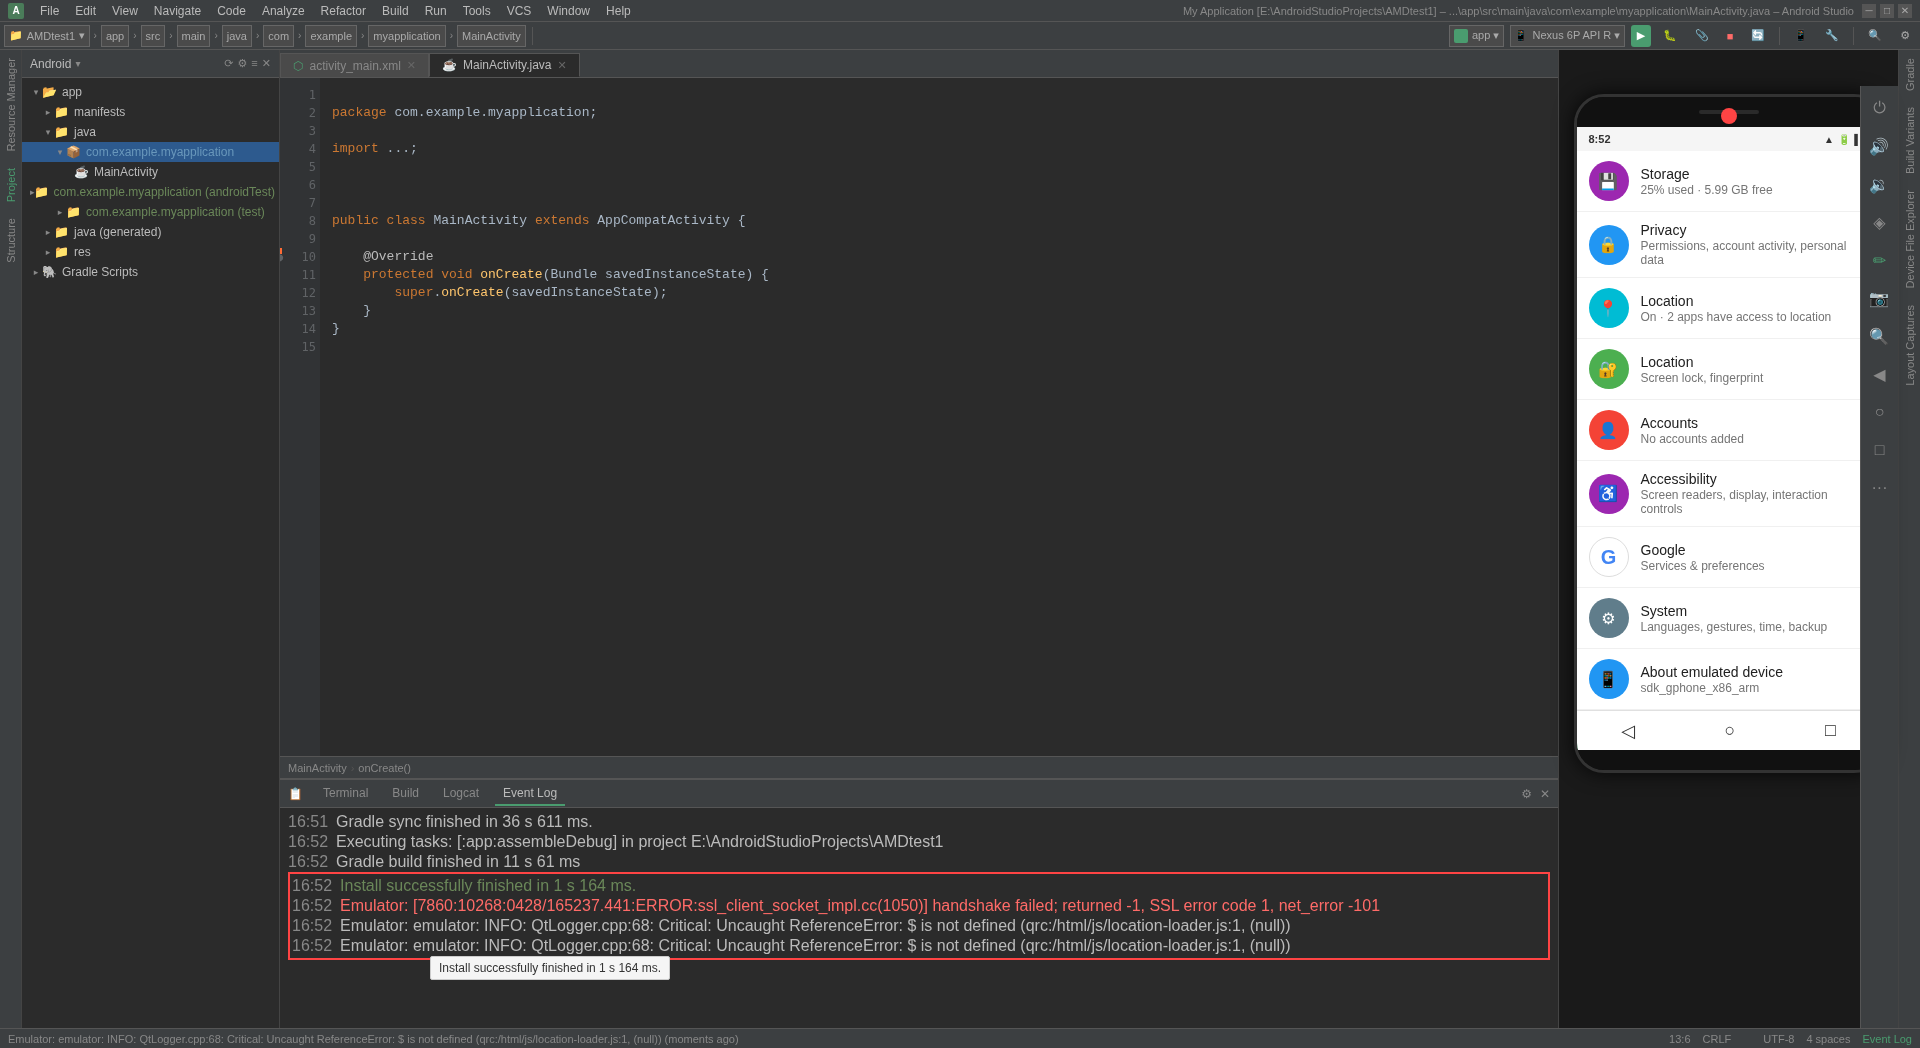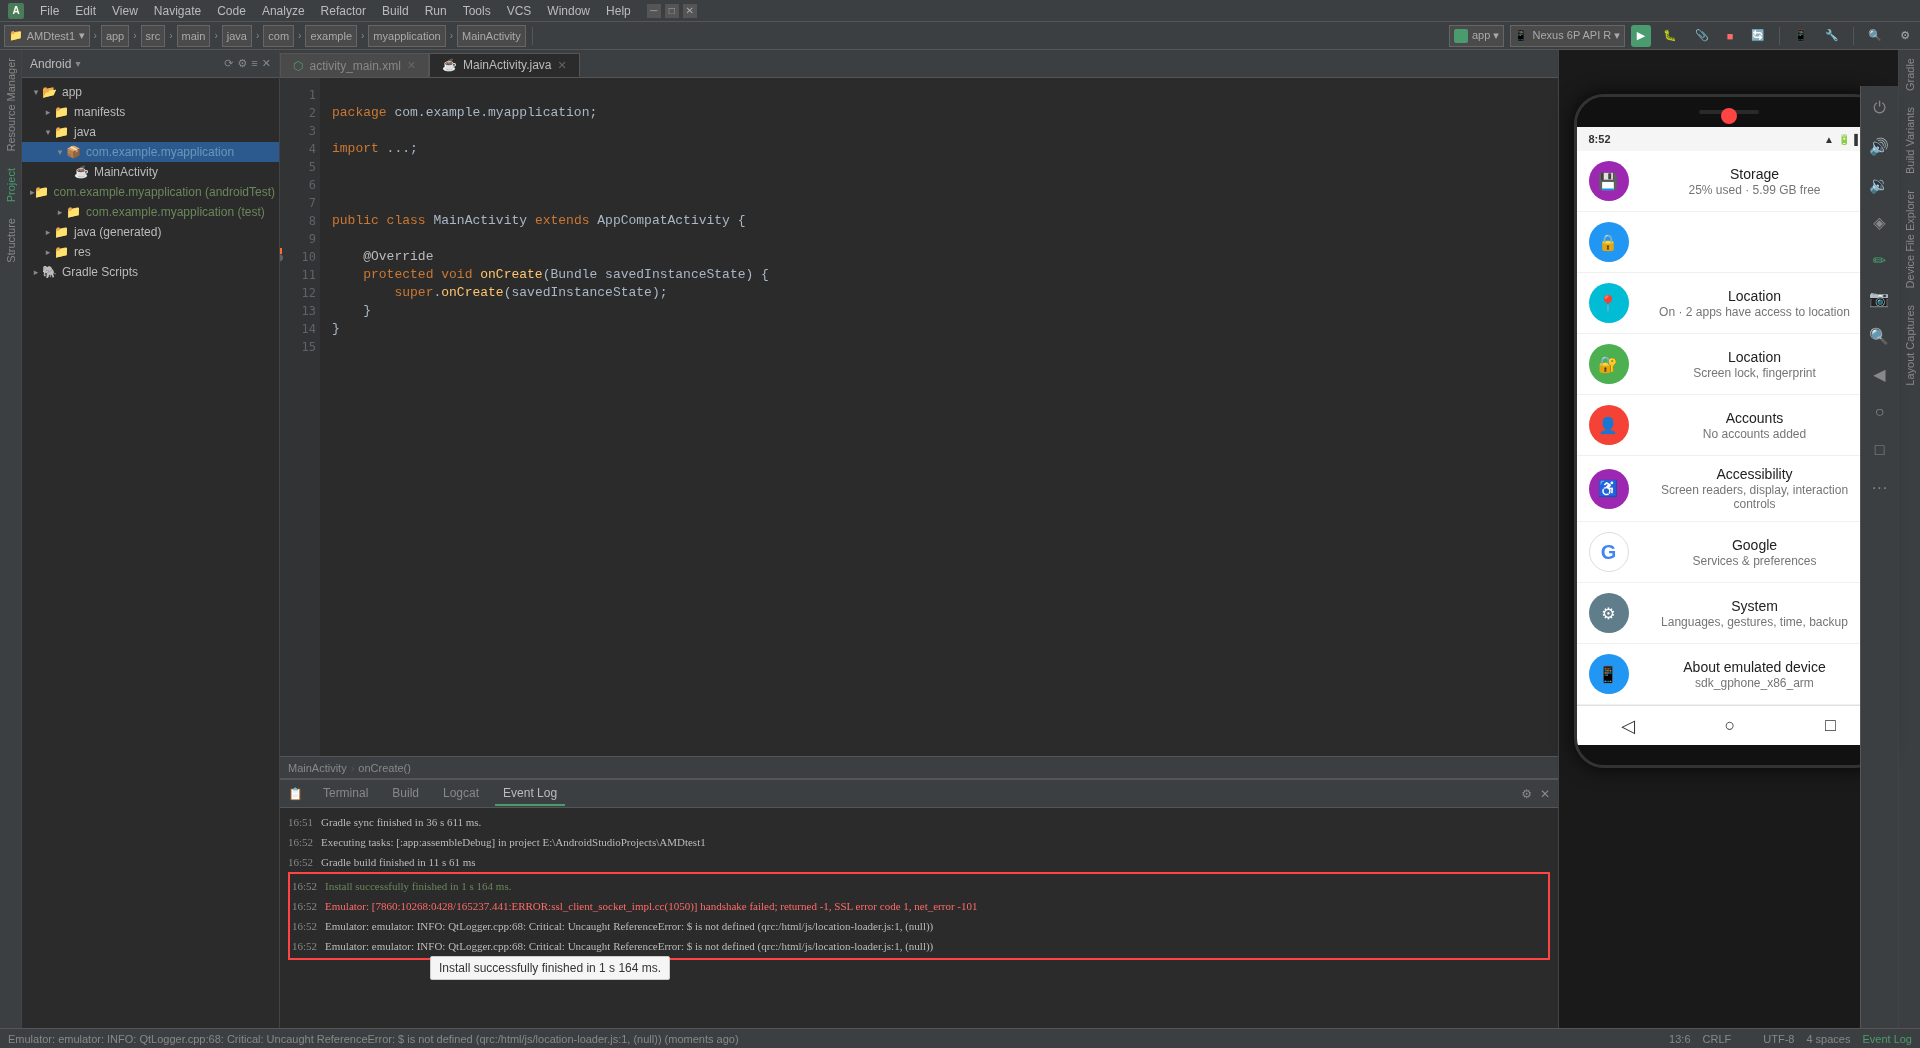--- a/index.html
+++ b/index.html
@@ -227,21 +227,20 @@
       justify-content: center;
     }
     .speaker-bar {
       width: 60px; height: 4px;
       background: #2a2a2a;
       border-radius: 2px;
     }
     .phone-screen {
       background: #15803d;
       min-height: 560px;
-      text-align: center;
     }
     .status-bar {
       background: #f5f5f5;
       height: 24px;
       display: flex;
       align-items: center;
       padding: 0 12px;
       font-size: 11px;
       color: #333;
       justify-content: space-between;
@@ -318,22 +317,22 @@
       display: flex; align-items: center;
       cursor: pointer;
       border-bottom: 2px solid transparent;
     }
     .bottom-tab.active { color: #bbb; border-bottom-color: #4a9c6f; }
     .bottom-content { padding: 4px 8px; overflow-y: auto; height: calc(250px - 28px - 20px); }
     .log-entry {
       display: flex;
       align-items: flex-start;
       padding: 2px 0;
-      font-family: Liberation Serif, serif;
-      font-size: 11px;
+      font-family: Liberation Sans, sans-serif;
+      font-size: 16px;
       line-height: 16px;
     }
     .log-time { color: #888; margin-right: 8px; flex-shrink: 0; }
     .log-msg { color: #bbb; }
     .log-msg.error { color: #ff6b68; text-align: center; }
     .log-msg.success { color: #6a8759; }
 
     
     .tooltip-box {
       background: #f5f5f5;
@@ -413,20 +412,21 @@
   <span class="menu-item">Navigate</span>
   <span class="menu-item">Code</span>
   <span class="menu-item">Analyze</span>
   <span class="menu-item">Refactor</span>
   <span class="menu-item">Build</span>
   <span class="menu-item">Run</span>
   <span class="menu-item">Tools</span>
   <span class="menu-item">VCS</span>
   <span class="menu-item">Window</span>
   <span class="menu-item">Help</span>
+  <span class="menu-title">My Application [E:\AndroidStudioProjects\AMDtest1] – ...\app\src\main\java\com\example\myapplication\MainActivity.java – Android Studio</span>
   <div class="window-controls">
     <button class="win-btn">─</button>
     <button class="win-btn">□</button>
     <button class="win-btn">✕</button>
   </div>
 </div>
 
 <div class="toolbar">
   <div class="toolbar-dropdown">
     <span>📁</span>
@@ -755,20 +755,24 @@
             <div class="settings-text">
               <div class="settings-title">Storage</div>
               <div class="settings-sub">25% used · 5.99 GB free</div>
             </div>
           </div>
 
           <div class="settings-item">
             <div class="settings-icon" style="background:#2196f3;">
               <span style="color:white;font-size:16px;">🔒</span>
             </div>
+            <div class="settings-text">
+              <div class="settings-title">Privacy</div>
+              <div class="settings-sub">Permissions, account activity, personal data</div>
+            </div>
           </div>
 
           <div class="settings-item">
             <div class="settings-icon" style="background:#00bcd4;">
               <span style="color:white;font-size:16px;">📍</span>
             </div>
             <div class="settings-text">
               <div class="settings-title">Location</div>
               <div class="settings-sub">On · 2 apps have access to location</div>
             </div>

